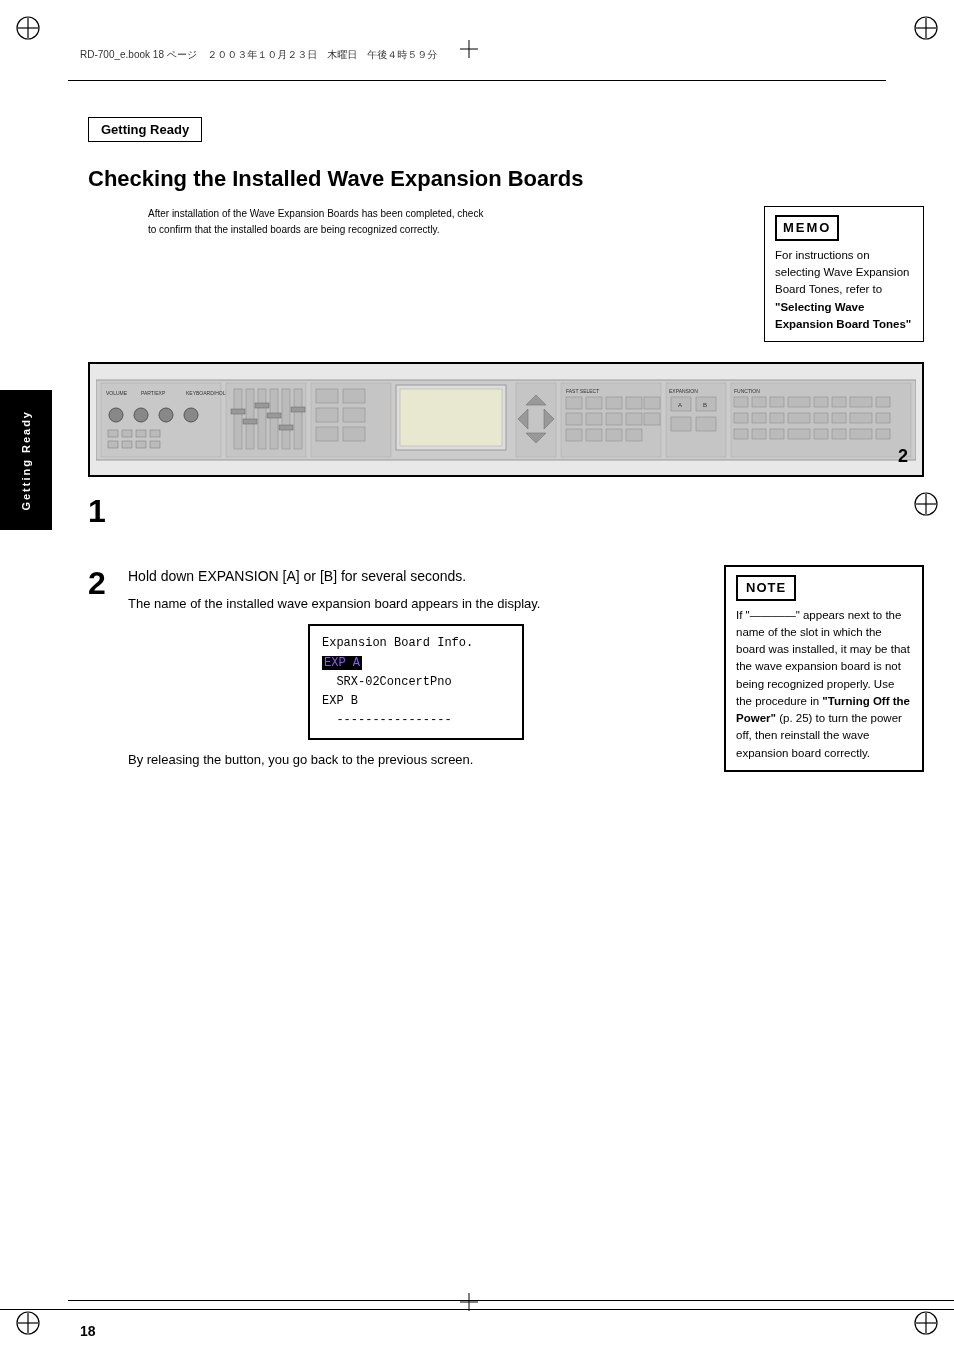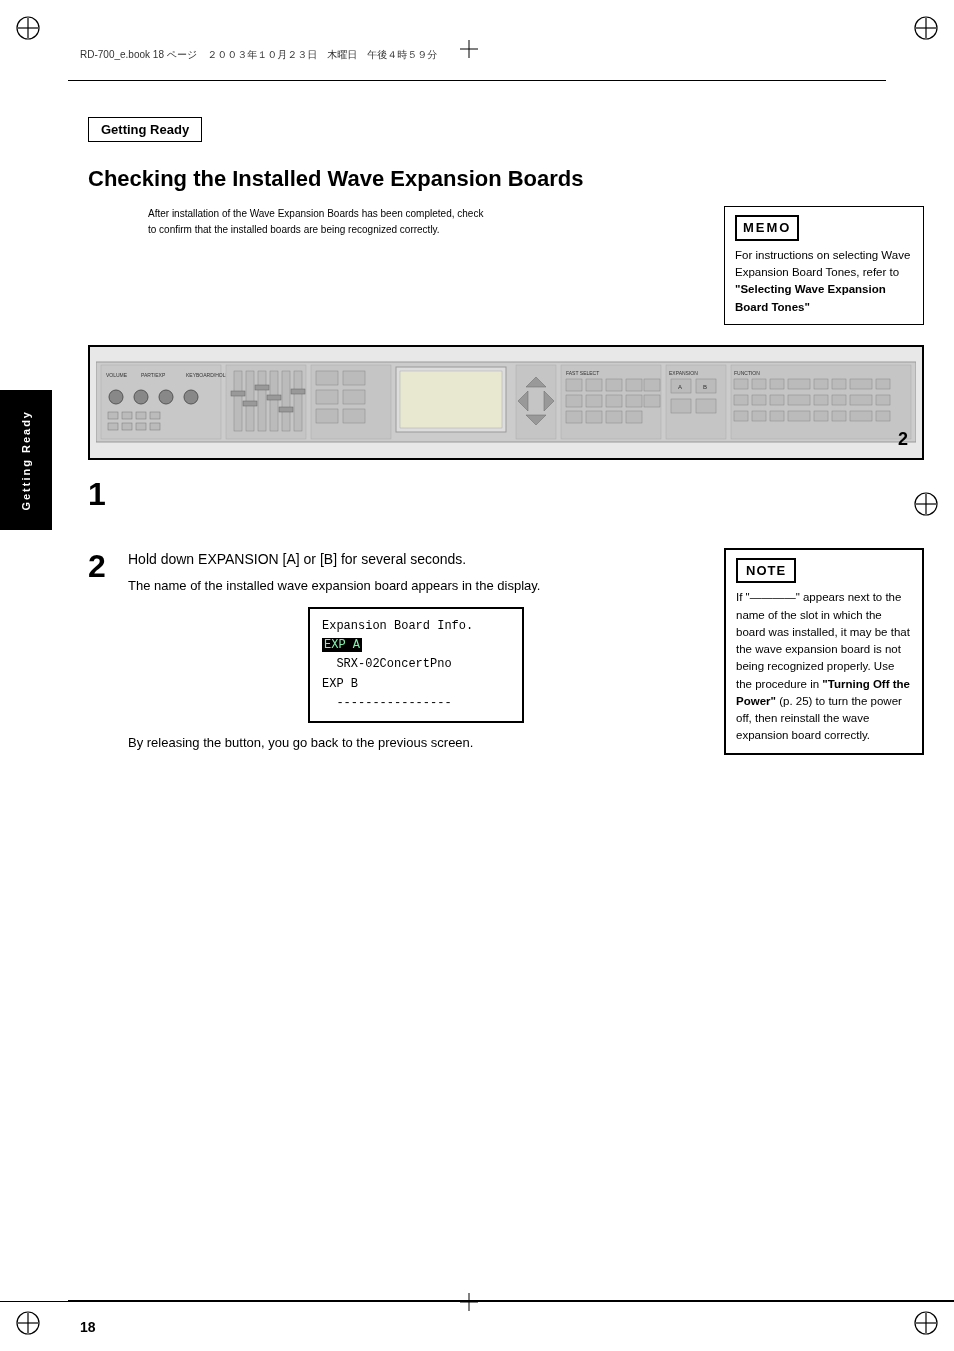--- a/index.html
+++ b/index.html
@@ -71,21 +71,21 @@
     
     .content-row {
       display: flex;
       gap: 20px;
       margin-bottom: 20px;
     }
     .content-left {
       flex: 1;
     }
     .content-right {
-      width: 200px;
+      width: 160px;
       flex-shrink: 0;
     }
 
     
     .memo-box {
       border: 1.5px solid #000;
       padding: 8px 10px;
       font-size: 11.5px;
       font-family: Arial, sans-serif;
       line-height: 1.5;
@@ -170,21 +170,21 @@
       background: #fff;
       font-family: 'Courier New', monospace;
       font-size: 12px;
       padding: 8px 12px;
       margin: 10px auto;
       width: 216px;
       line-height: 1.6;
     }
     .display-box .highlight {
       background: #000;
-      color: #86efac;
+      color: #8b5cf6;
       padding: 0 2px;
     }
 
     
     .note-box {
       border: 2px solid #000;
       padding: 8px 10px;
       font-size: 11.5px;
       font-family: Arial, sans-serif;
       line-height: 1.5;
@@ -198,21 +198,21 @@
       margin-bottom: 6px;
       letter-spacing: 1px;
     }
 
     
     .bottom-bar {
       position: absolute;
       bottom: 0;
       left: 0;
       right: 0;
-      height: 50px;
+      height: 42px;
       border-top: 1px solid #000;
       display: flex;
       align-items: center;
       padding: 0 30px 0 80px;
     }
     .page-number {
       font-size: 14px;
       font-weight: bold;
       font-family: Arial, sans-serif;
     }

